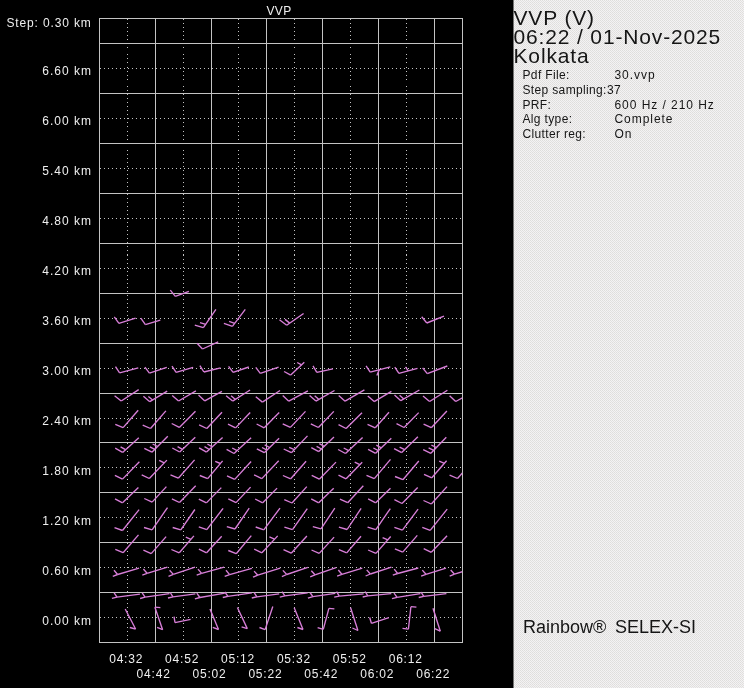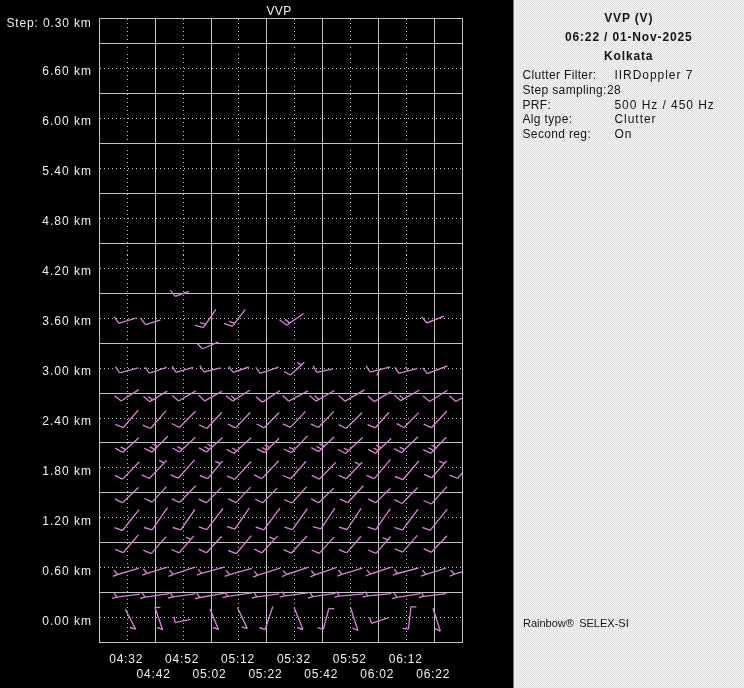--- a/index.html
+++ b/index.html
@@ -1,26 +1,26 @@
 <!DOCTYPE html>
 <html><head><meta charset="utf-8">
 <style>
 html,body{margin:0;padding:0;background:#000;}
 body{width:744px;height:688px;position:relative;overflow:hidden;
  font-family:"Liberation Sans", sans-serif;}
 svg{position:absolute;left:0;top:0;}
 .panel{position:absolute;left:513.5px;top:0;width:230.5px;height:688px;color:#151515;}
-.hdr{position:absolute;left:0;top:9px;width:100%;text-align:center;
- font-size:12px;line-height:18.8px;letter-spacing:0.85px;font-weight:bold;}
+.hdr{position:absolute;left:0;top:9px;width:100%;
+ font-size:21px;line-height:18.8px;letter-spacing:0.85px;}
 .info{position:absolute;left:9px;top:68.2px;width:221px;font-size:12px;letter-spacing:0.35px;}
 .row{height:14.73px;position:relative;}
 .lab{position:absolute;left:0;top:0;}
 .val{position:absolute;left:92px;top:0;letter-spacing:0.95px;}
 .val2{position:absolute;left:84.5px;top:0;}
-.rainbow{position:absolute;left:9.5px;top:617px;font-size:11px;letter-spacing:0px;}
+.rainbow{position:absolute;left:9.5px;top:617px;font-size:18px;letter-spacing:0px;}
 </style></head>
 <body>
 <svg width="744" height="688" viewBox="0 0 744 688">
     <rect x="0" y="0" width="744" height="688" fill="#000000"></rect>
     <defs>
       <pattern id="dither" width="2" height="2" patternUnits="userSpaceOnUse">
         <rect width="2" height="2" fill="#f4f3f2"></rect>
         <rect x="0" y="0" width="1" height="1" fill="#dedddc"></rect>
         <rect x="1" y="1" width="1" height="1" fill="#e2e0e2"></rect>
       </pattern>
@@ -446,33 +446,33 @@
       <line x1="410.9" y1="606.7" x2="416.4" y2="607.2"></line>
       <line x1="434.8" y1="628.7" x2="440.3" y2="631.2"></line>
       <line x1="440.3" y1="631.2" x2="433.0" y2="608.3"></line>
     </g>
   </svg>
 
 <div class="panel">
 <div class="hdr">VVP (V)<br>06:22 / 01-Nov-2025<br>Kolkata</div>
 <div class="info">
 <div class="row">
-        <span class="lab">Clutter Filter:</span>
-        <span class="val">IIRDoppler 7</span>
+        <span class="lab">Pdf File:</span>
+        <span class="val">30.vvp</span>
       </div>
 <div class="row">
         <span class="lab">Step sampling:</span>
-        <span class="val2">28</span>
+        <span class="val2">37</span>
       </div>
 <div class="row">
         <span class="lab">PRF:</span>
-        <span class="val">500 Hz / 450 Hz</span>
+        <span class="val">600 Hz / 210 Hz</span>
       </div>
 <div class="row">
         <span class="lab">Alg type:</span>
-        <span class="val">Clutter</span>
+        <span class="val">Complete</span>
       </div>
 <div class="row">
-        <span class="lab">Second reg:</span>
+        <span class="lab">Clutter reg:</span>
         <span class="val">On</span>
       </div>
 </div>
 <div class="rainbow">Rainbow®  SELEX-SI</div>
 </div>
 </body></html>

